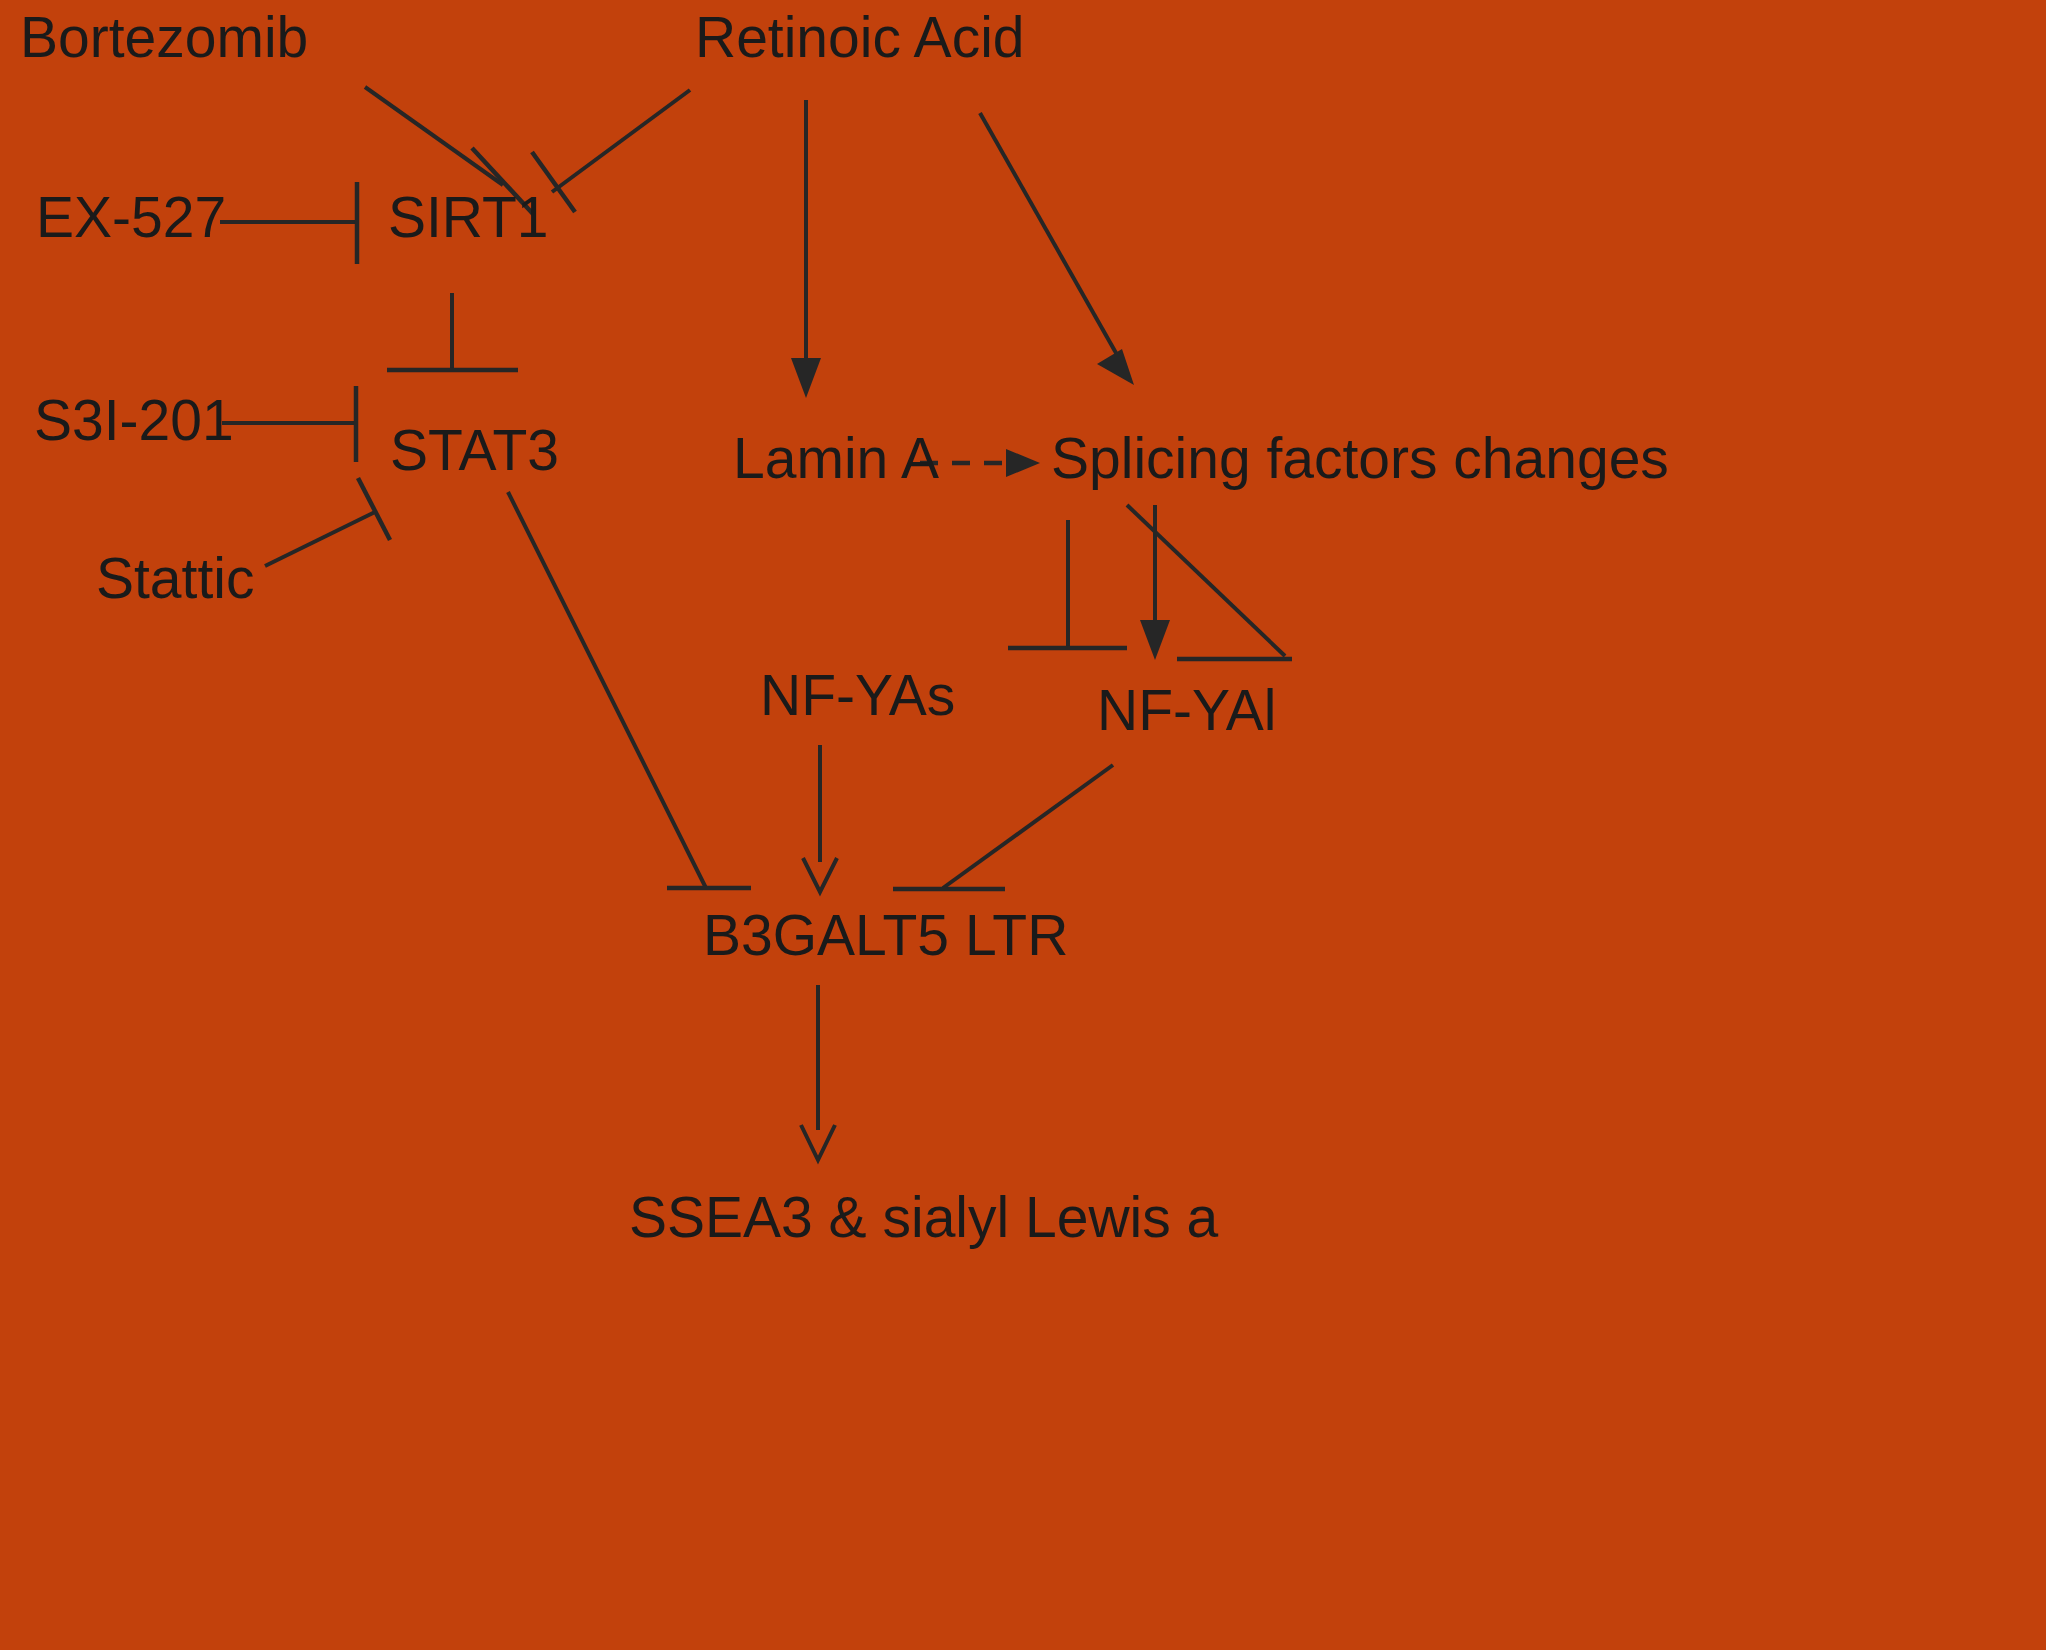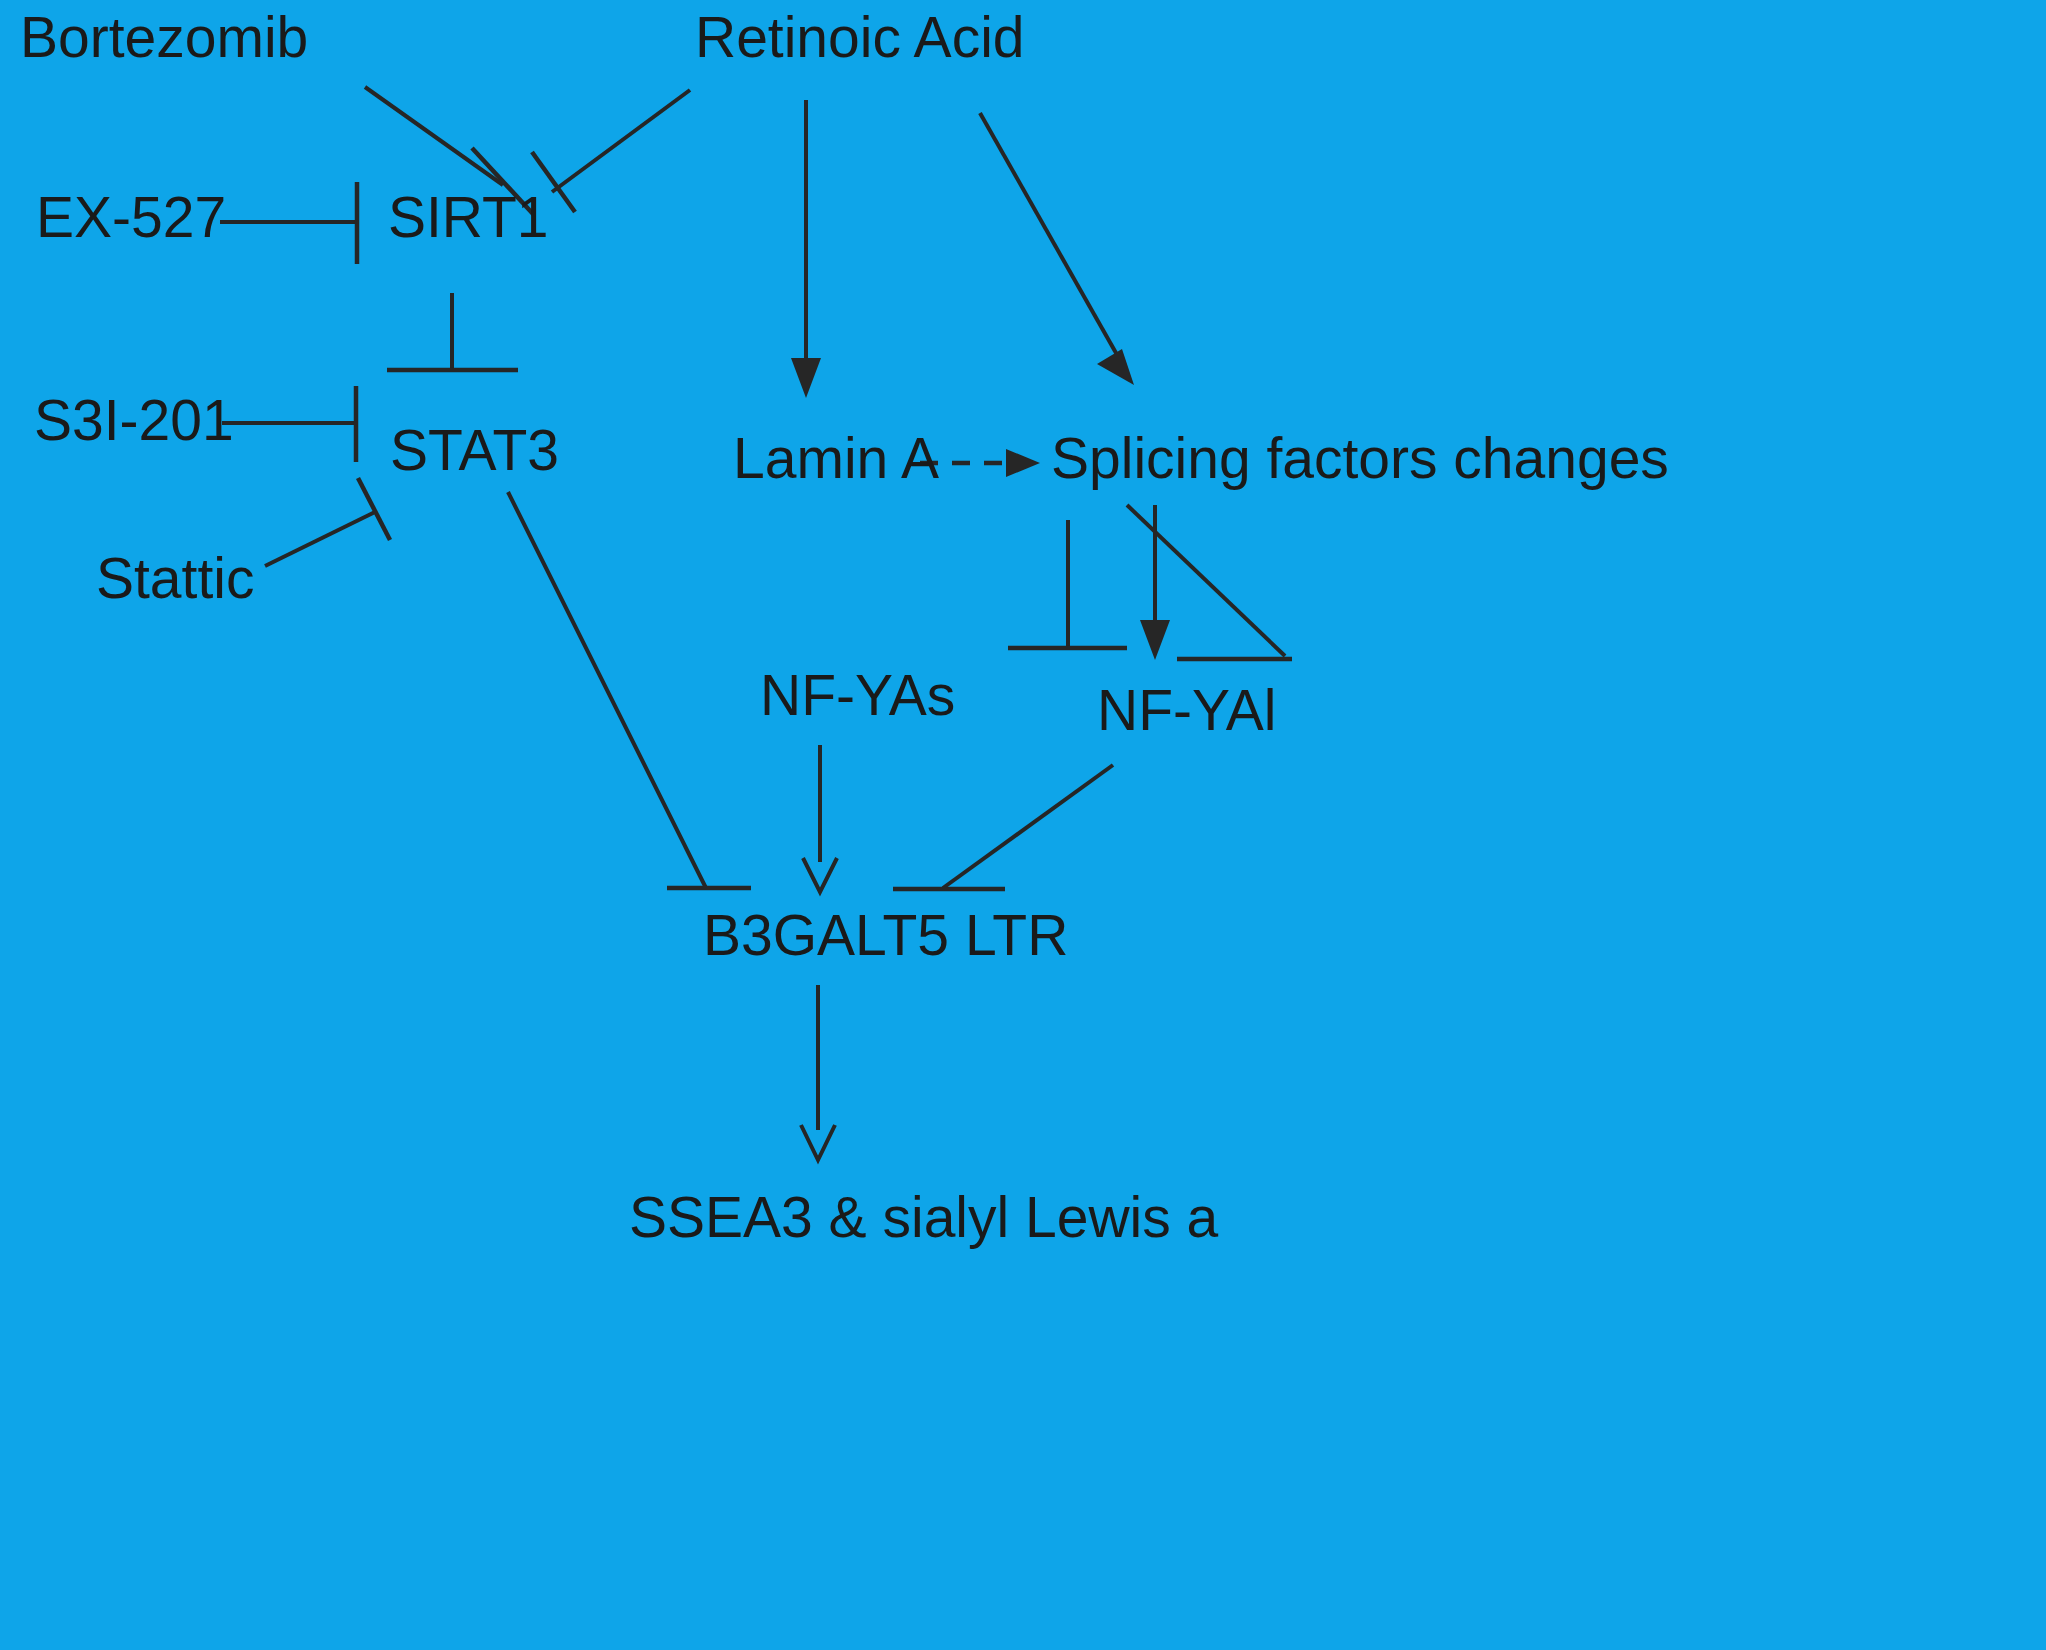--- a/index.html
+++ b/index.html
@@ -10,21 +10,21 @@
   body {
     width: 2046px;
     height: 1650px;
     font-family: "Liberation Sans", sans-serif;
     overflow: hidden;
   }
   #diagram-root {
     position: relative;
     width: 2046px;
     height: 1650px;
-    background: #0ea5e9;
+    background: #c2410c;
   }
   svg#pathway-svg {
     position: absolute;
     top: 0;
     left: 0;
     width: 2046px;
     height: 1650px;
     display: block;
   }
   .node-label {

